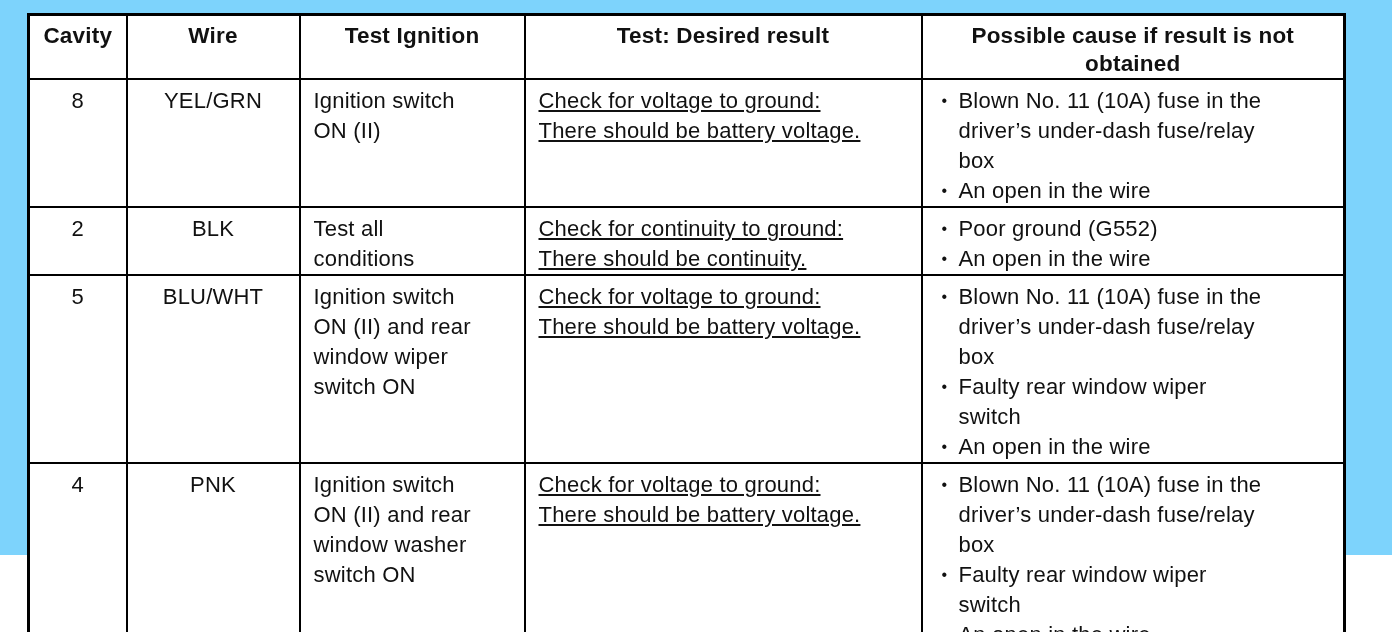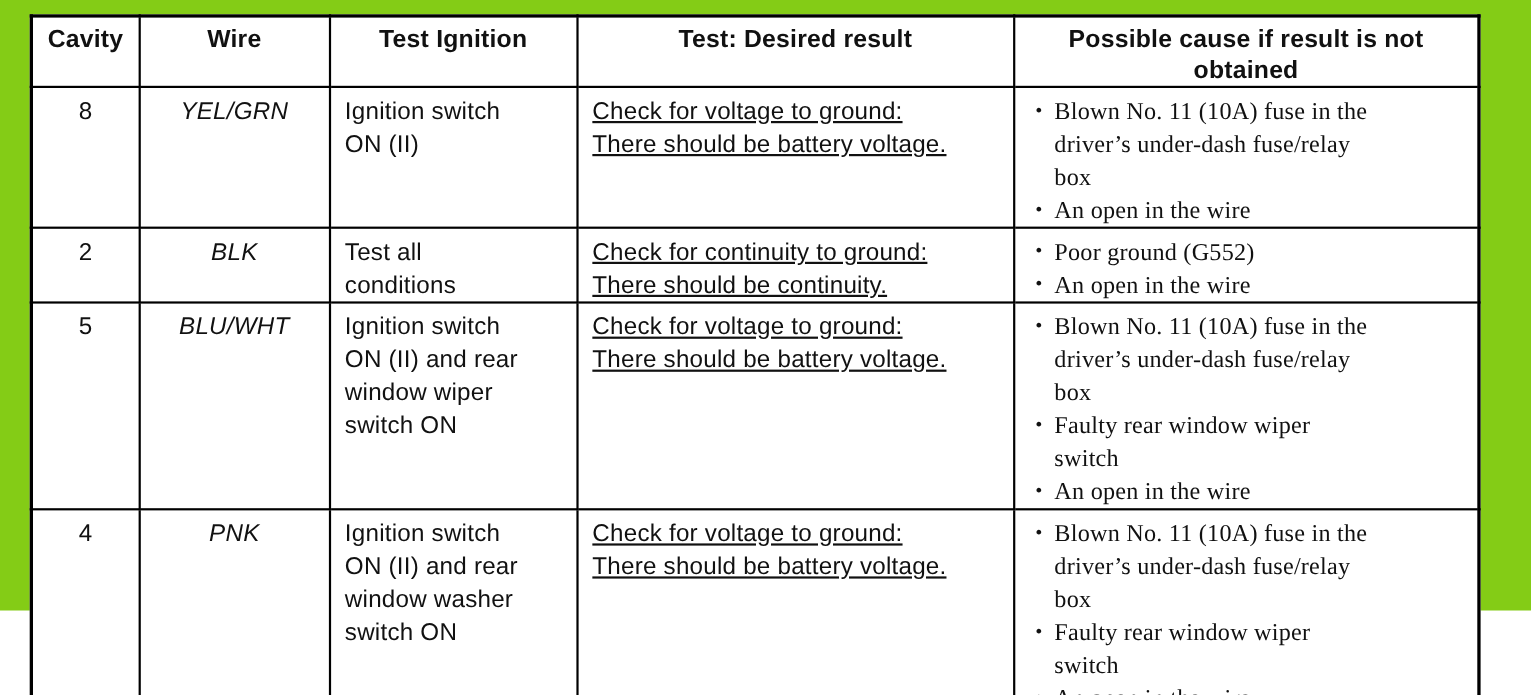--- a/index.html
+++ b/index.html
@@ -8,21 +8,21 @@
     height: 632px;
     background: #ffffff;
     font-family: "Liberation Sans", sans-serif;
     color: #111111;
     overflow: hidden;
   }
   .page {
     position: relative;
     width: 1392px;
     height: 555px;
-    background: #84cc16;
+    background: #7dd3fc;
   }
   table.test-table {
     position: absolute;
     left: 27px;
     top: 13px;
     width: 1316px;
     border-collapse: collapse;
     table-layout: fixed;
     background: #ffffff;
     border: 3px solid #000000;
@@ -41,34 +41,34 @@
   tr.r3 { height: 180px; }
   th {
     font-weight: bold;
     text-align: center;
     font-size: 22.5px;
     line-height: 28px;
     padding: 6px 6px 0 6px;
     white-space: pre-line;
   }
   td.c-cavity { text-align: center; padding-top: 6px; }
-  td.c-wire   { text-align: center; padding-top: 6px; font-style: italic; }
+  td.c-wire   { text-align: center; padding-top: 6px; }
   td.c-cond   { padding: 6px 8px 0 13px; white-space: pre-line; }
   td.c-result { padding: 6px 6px 0 13px; white-space: pre-line; text-decoration: underline; }
   td.c-causes { padding: 6px 4px 0 8px; }
   ul.causes { list-style: none; }
   ul.causes li { display: flex; align-items: flex-start; }
   .bullet {
     flex: 0 0 28px;
     width: 28px;
     text-align: center;
     font-size: 16px;
     line-height: 30px;
   }
-  .cause-text { white-space: pre-line; font-family: Liberation Serif, serif; }
+  .cause-text { white-space: pre-line; }
 </style>
 </head>
 <body>
 
 <div class="page">
   <table class="test-table">
     <colgroup>
       <col style="width:98px">
       <col style="width:173px">
       <col style="width:225px">

